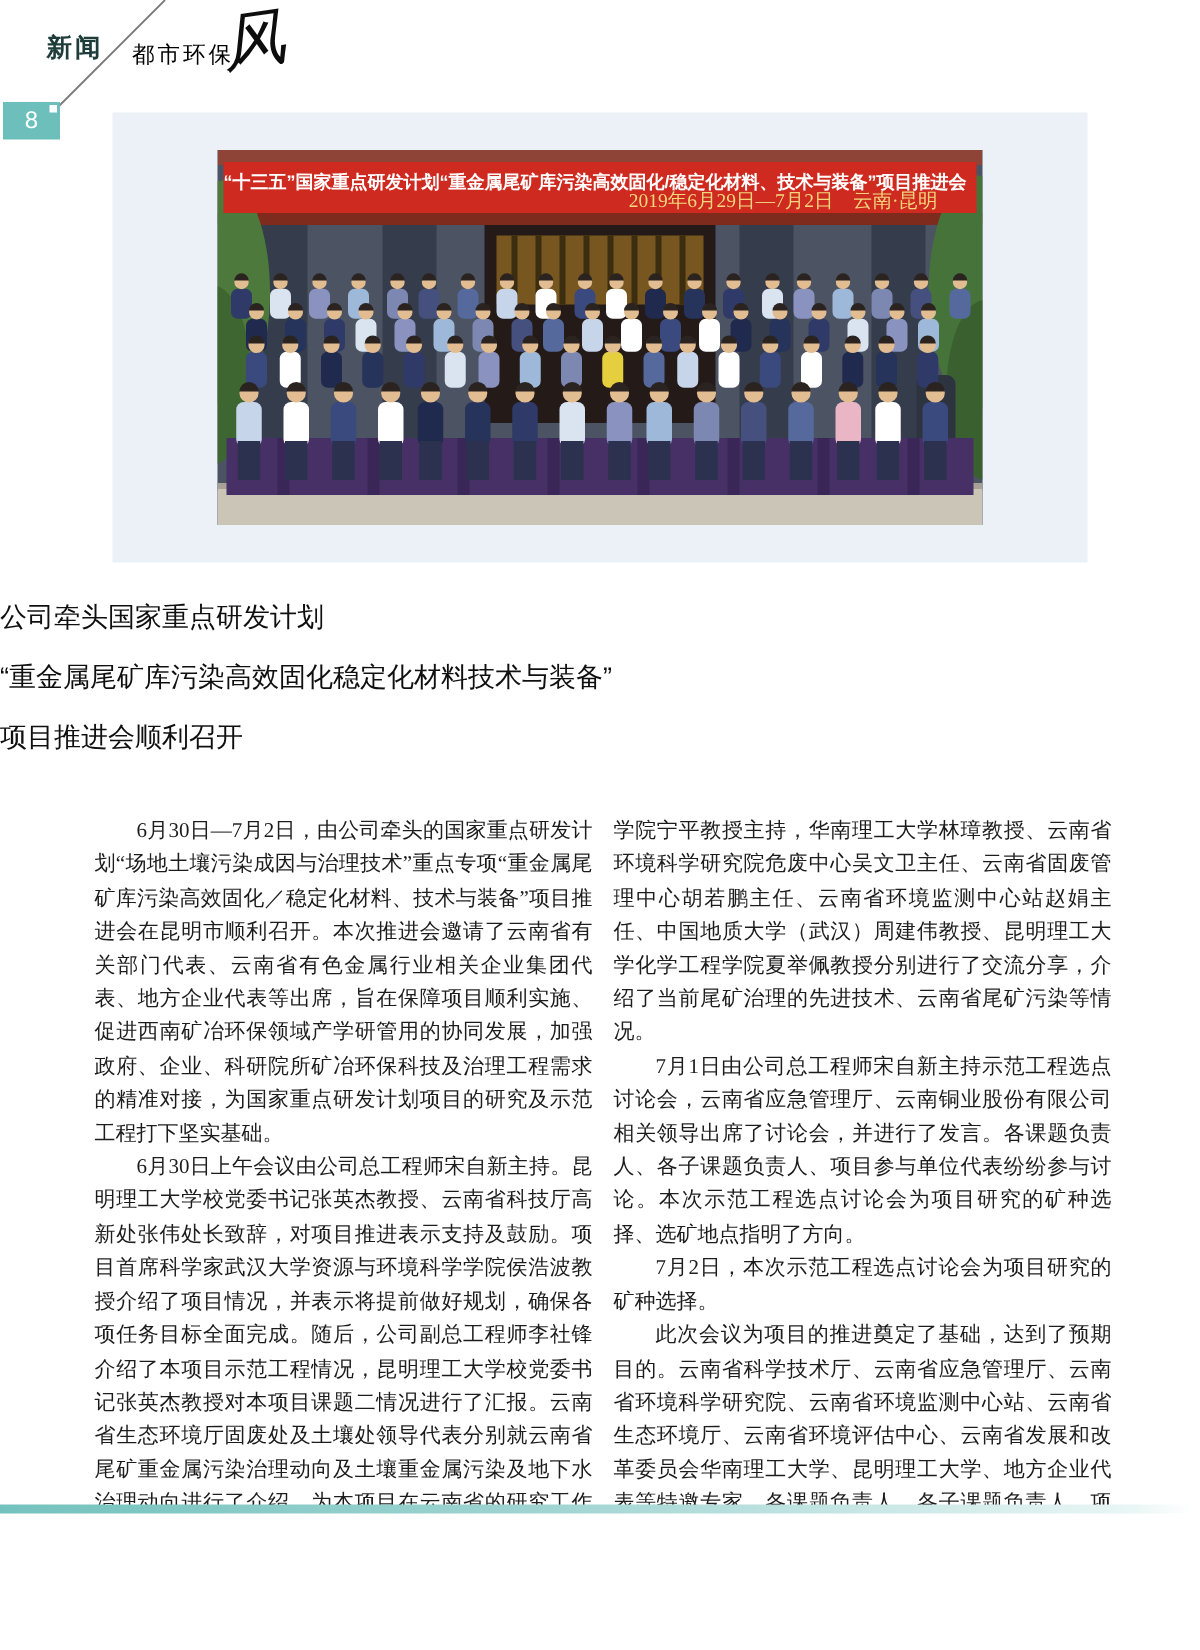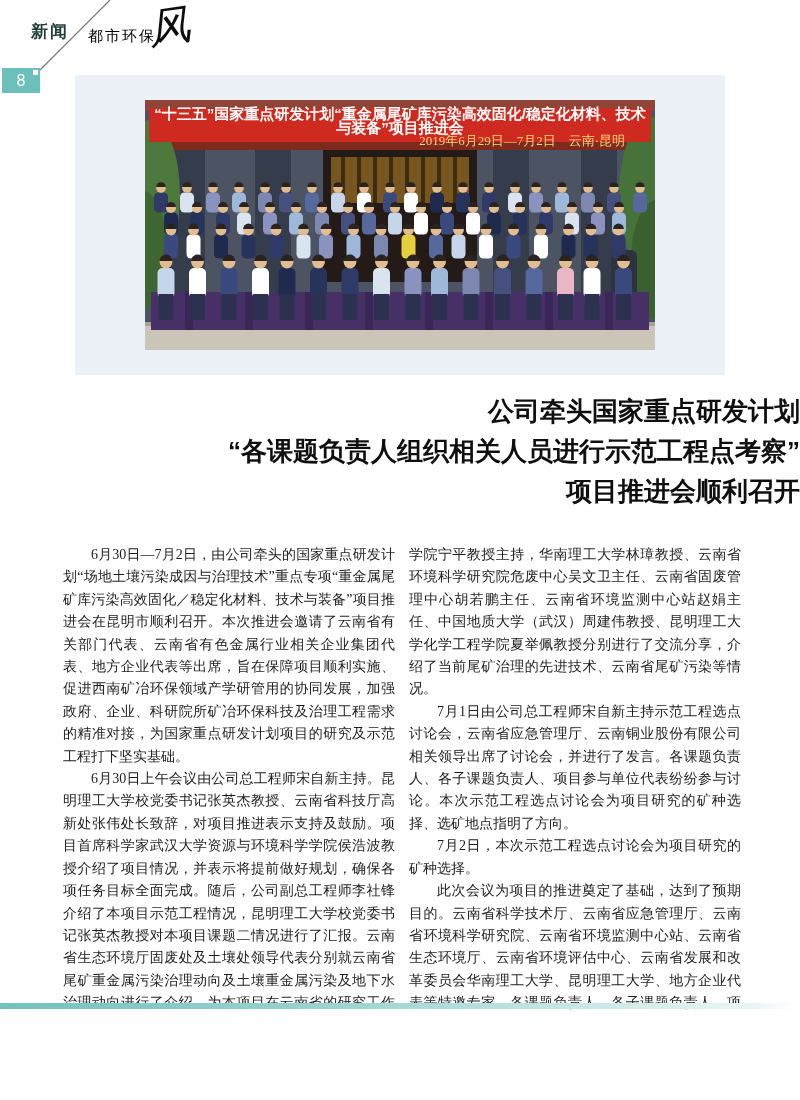--- a/index.html
+++ b/index.html
@@ -19,27 +19,27 @@
   .page-badge .num{color:#ffffff;font-family:"Liberation Sans",sans-serif;font-size:16px;}
   .corner-sq{position:absolute;top:2px;right:2px;width:5px;height:5px;background:#ffffff;}
 
   
   .photo-wrap{position:absolute;left:75px;top:75px;width:650px;height:300px;background:#ecf1f8;}
   .photo{position:absolute;left:70px;top:25px;width:510px;height:250px;background:#5a6170;overflow:hidden;}
   .photo-scene{position:absolute;left:0;top:0;width:510px;height:250px;}
   .banner{position:absolute;left:4px;top:8px;width:502px;height:34px;background:#ce2a1f;z-index:3;
         display:flex;flex-direction:column;justify-content:center;}
   .banner-title{color:#ffffff;font-family:"Liberation Sans",sans-serif;font-weight:bold;
-        font-size:15px;text-align:center;line-height:14px;padding-top:3px;}
+        font-size:12px;line-height:14px;padding-top:3px;}
   .banner-date{color:#f3d67c;font-size:13px;text-align:right;padding-right:26px;line-height:11px;}
 
   
-  .headline{position:absolute;left:0;top:391px;width:800px;text-align:right;
-        font-family:"Liberation Sans",sans-serif;font-weight:bold;color:#0f0f0f;
-        font-size:26px;line-height:40px;}
+  .headline{position:absolute;left:0;top:391px;width:800px;text-align:left;
+        font-family:"Liberation Sans",sans-serif;font-weight:normal;color:#0f0f0f;
+        font-size:18px;line-height:40px;}
 
   
   .columns{position:absolute;left:63px;top:519px;width:678px;display:flex;gap:14px;}
   .col{width:332px;font-size:14px;line-height:22.4px;text-align:justify;color:#1c1c1c;margin-top:25px;}
   .col p{margin:0;text-indent:2em;}
   .col p.cont{text-indent:0;}
   .signature{text-align:right;font-weight:bold;font-family:"Liberation Sans",sans-serif;
         text-indent:0 !important;margin-top:26px !important;padding-right:2px;font-size:14.5px;}
 
   
@@ -350,21 +350,21 @@
         </svg>
       <div class="banner">
         <div class="banner-title">“十三五”国家重点研发计划“重金属尾矿库污染高效固化/稳定化材料、技术与装备”项目推进会</div>
         <div class="banner-date">2019年6月29日—7月2日　云南·昆明</div>
       </div>
     </div>
   </section>
 
   <h1 class="headline" style="margin:0;">
     <div>公司牵头国家重点研发计划</div>
-    <div>“各课题负责人组织相关人员进行示范工程点考察”</div>
+    <div>“重金属尾矿库污染高效固化稳定化材料技术与装备”</div>
     <div>项目推进会顺利召开</div>
   </h1>
 
   <main class="columns">
     <div class="col">
       <p>6月30日—7月2日，由公司牵头的国家重点研发计划“场地土壤污染成因与治理技术”重点专项“重金属尾矿库污染高效固化／稳定化材料、技术与装备”项目推进会在昆明市顺利召开。本次推进会邀请了云南省有关部门代表、云南省有色金属行业相关企业集团代表、地方企业代表等出席，旨在保障项目顺利实施、促进西南矿冶环保领域产学研管用的协同发展，加强政府、企业、科研院所矿冶环保科技及治理工程需求的精准对接，为国家重点研发计划项目的研究及示范工程打下坚实基础。</p>
       <p>6月30日上午会议由公司总工程师宋自新主持。昆明理工大学校党委书记张英杰教授、云南省科技厅高新处张伟处长致辞，对项目推进表示支持及鼓励。项目首席科学家武汉大学资源与环境科学学院侯浩波教授介绍了项目情况，并表示将提前做好规划，确保各项任务目标全面完成。随后，公司副总工程师李社锋介绍了本项目示范工程情况，昆明理工大学校党委书记张英杰教授对本项目课题二情况进行了汇报。云南省生态环境厅固废处及土壤处领导代表分别就云南省尾矿重金属污染治理动向及土壤重金属污染及地下水治理动向进行了介绍，为本项目在云南省的研究工作及示范工程开展提供了有效信息。</p>
       <p>6月30日下午会议由昆明理工大学环境科学与工程</p>
     </div>
     <div class="col">

